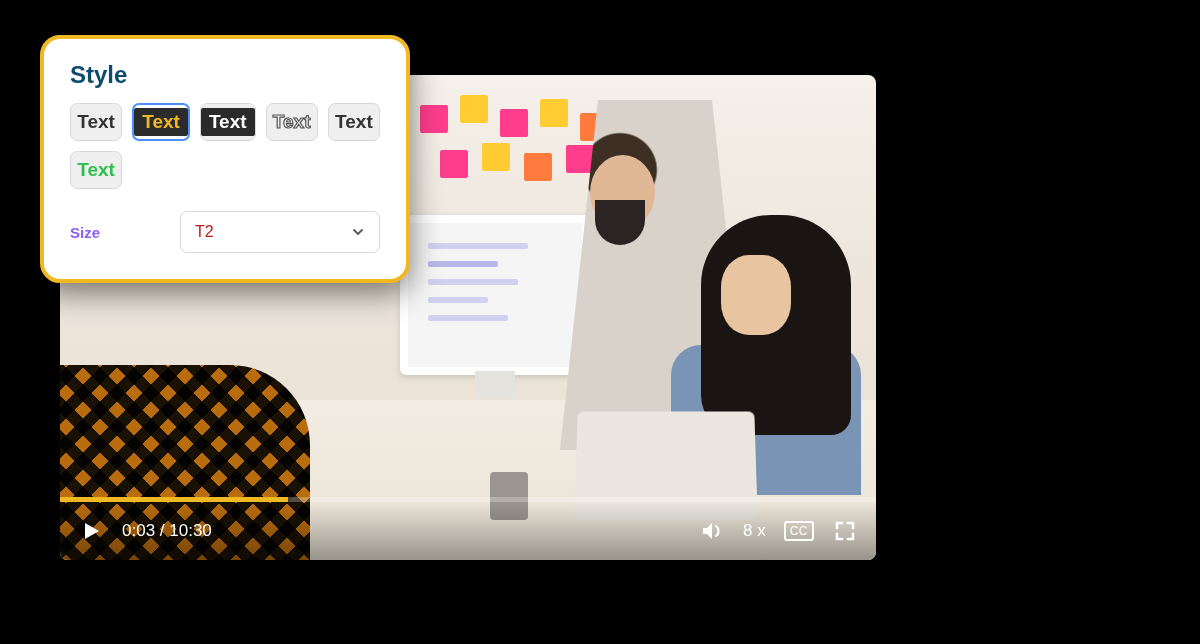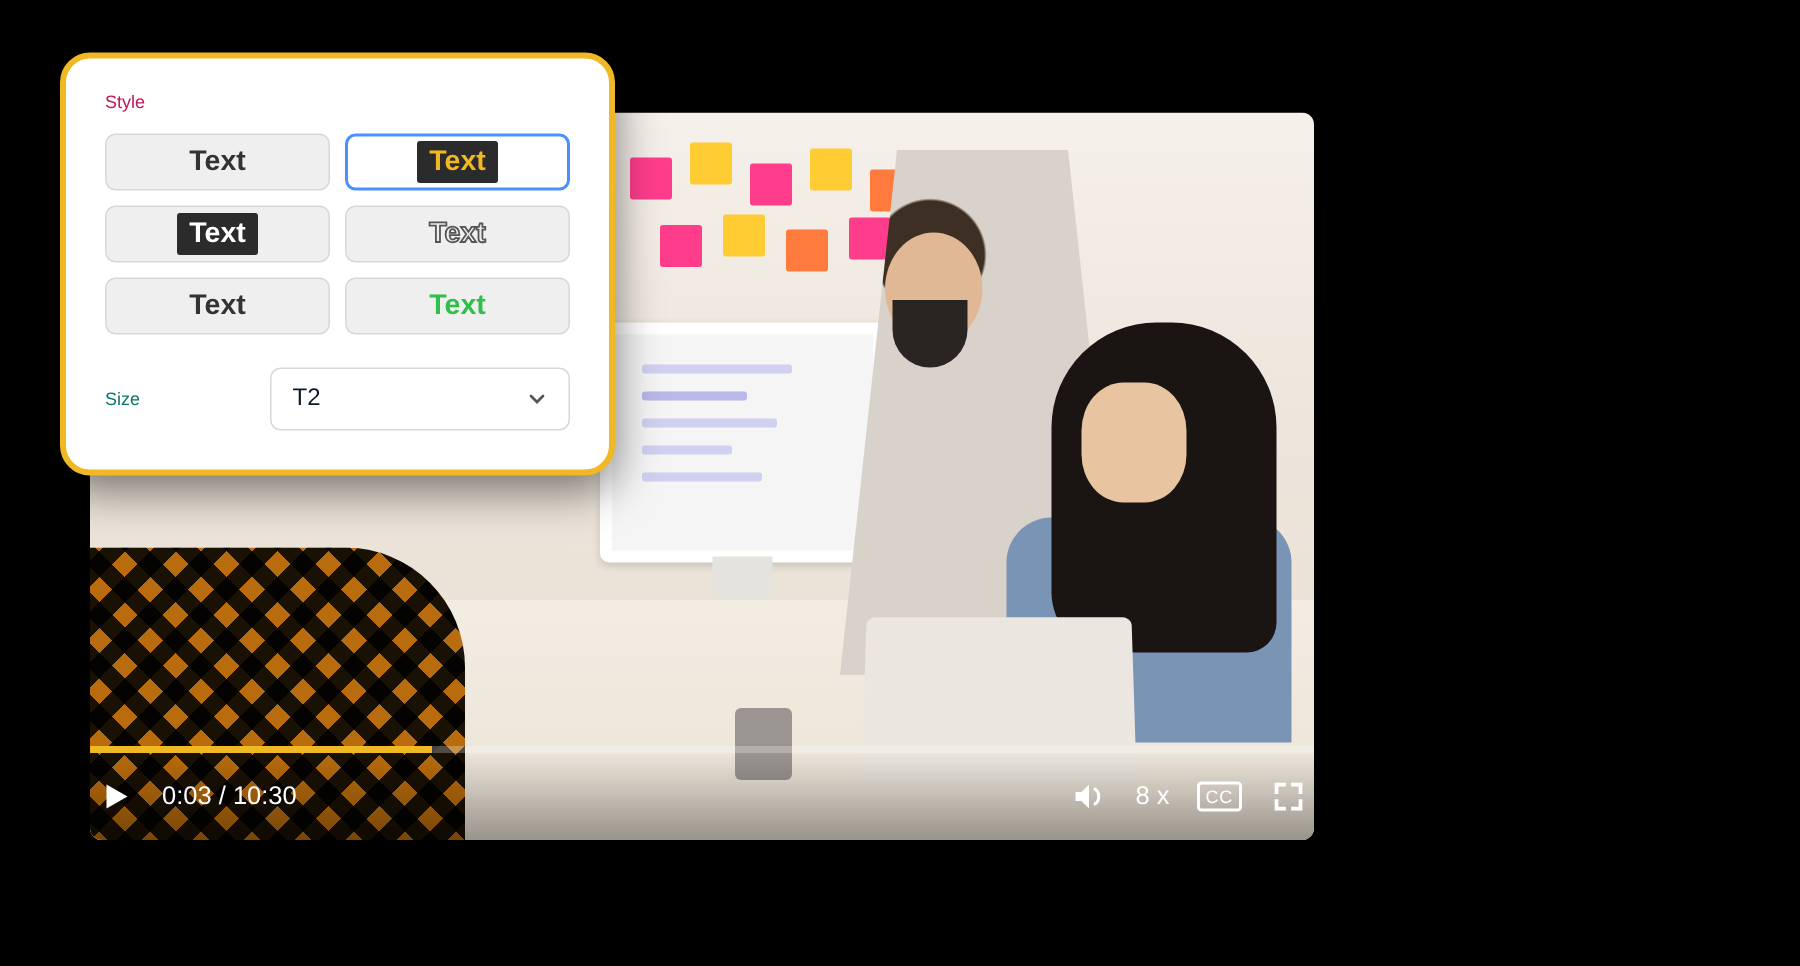--- a/index.html
+++ b/index.html
@@ -124,21 +124,21 @@
     background: #f0b823;
   }
 
   
   .controls {
     position: absolute;
     left: 0; right: 0; bottom: 0;
     height: 58px;
     display: flex;
     align-items: center;
-    padding: 0 4px;
+    padding: 0 18px;
     gap: 18px;
     background: linear-gradient(180deg, rgba(0,0,0,0) 0%, rgba(0,0,0,0.35) 100%);
   }
   .controls .spacer { flex: 1; }
   .ctrl-btn {
     width: 26px; height: 26px;
     display:flex;align-items:center;justify-content:center;
     cursor:pointer;
     color:#fff;
   }
@@ -165,28 +165,28 @@
     top: 35px;
     width: 370px;
     background: #fff;
     border: 4px solid #f0b823;
     border-radius: 20px;
     padding: 22px 26px 26px;
     box-shadow: 0 10px 30px rgba(0,0,0,0.5);
     z-index: 10;
   }
   .popup-title {
-    font-size: 12px;
-    font-weight: 400;
-    color: #be185d;
+    font-size: 24px;
+    font-weight: 700;
+    color: #0c4a6e;
     margin-bottom: 14px;
   }
   .style-grid {
     display: grid;
-    grid-template-columns: repeat(2, 1fr);
+    grid-template-columns: repeat(5, 1fr);
     gap: 10px;
     margin-bottom: 22px;
   }
   .style-opt {
     height: 38px;
     border-radius: 7px;
     border: 1px solid #d8d8d8;
     background: #efefef;
     display:flex;align-items:center;justify-content:center;
     font-size: 19px;
@@ -203,34 +203,35 @@
     border-radius: 2px;
   }
   .row {
     display:flex;
     align-items:center;
     gap: 30px;
     margin-top: 16px;
   }
   .row-label {
     width: 80px;
-    font-size: 12px;
-    color: #0f766e;
+    font-size: 15px;
+    color: #8b5cf6;
+    font-weight: bold;
   }
   .size-select {
     flex:1;
     height: 42px;
     border:1px solid #d8d8d8;
     border-radius: 7px;
     display:flex;
     align-items:center;
     justify-content:space-between;
     padding: 0 14px;
     font-size: 16px;
-    color:#0f172a;
+    color:#b91c1c;
     cursor:pointer;
     background:#fff;
   }
   .position-picker {
     width: 36px;
     background:#efefef;
     border-radius: 8px;
     padding: 6px 0;
     display:flex;
     flex-direction:column;

